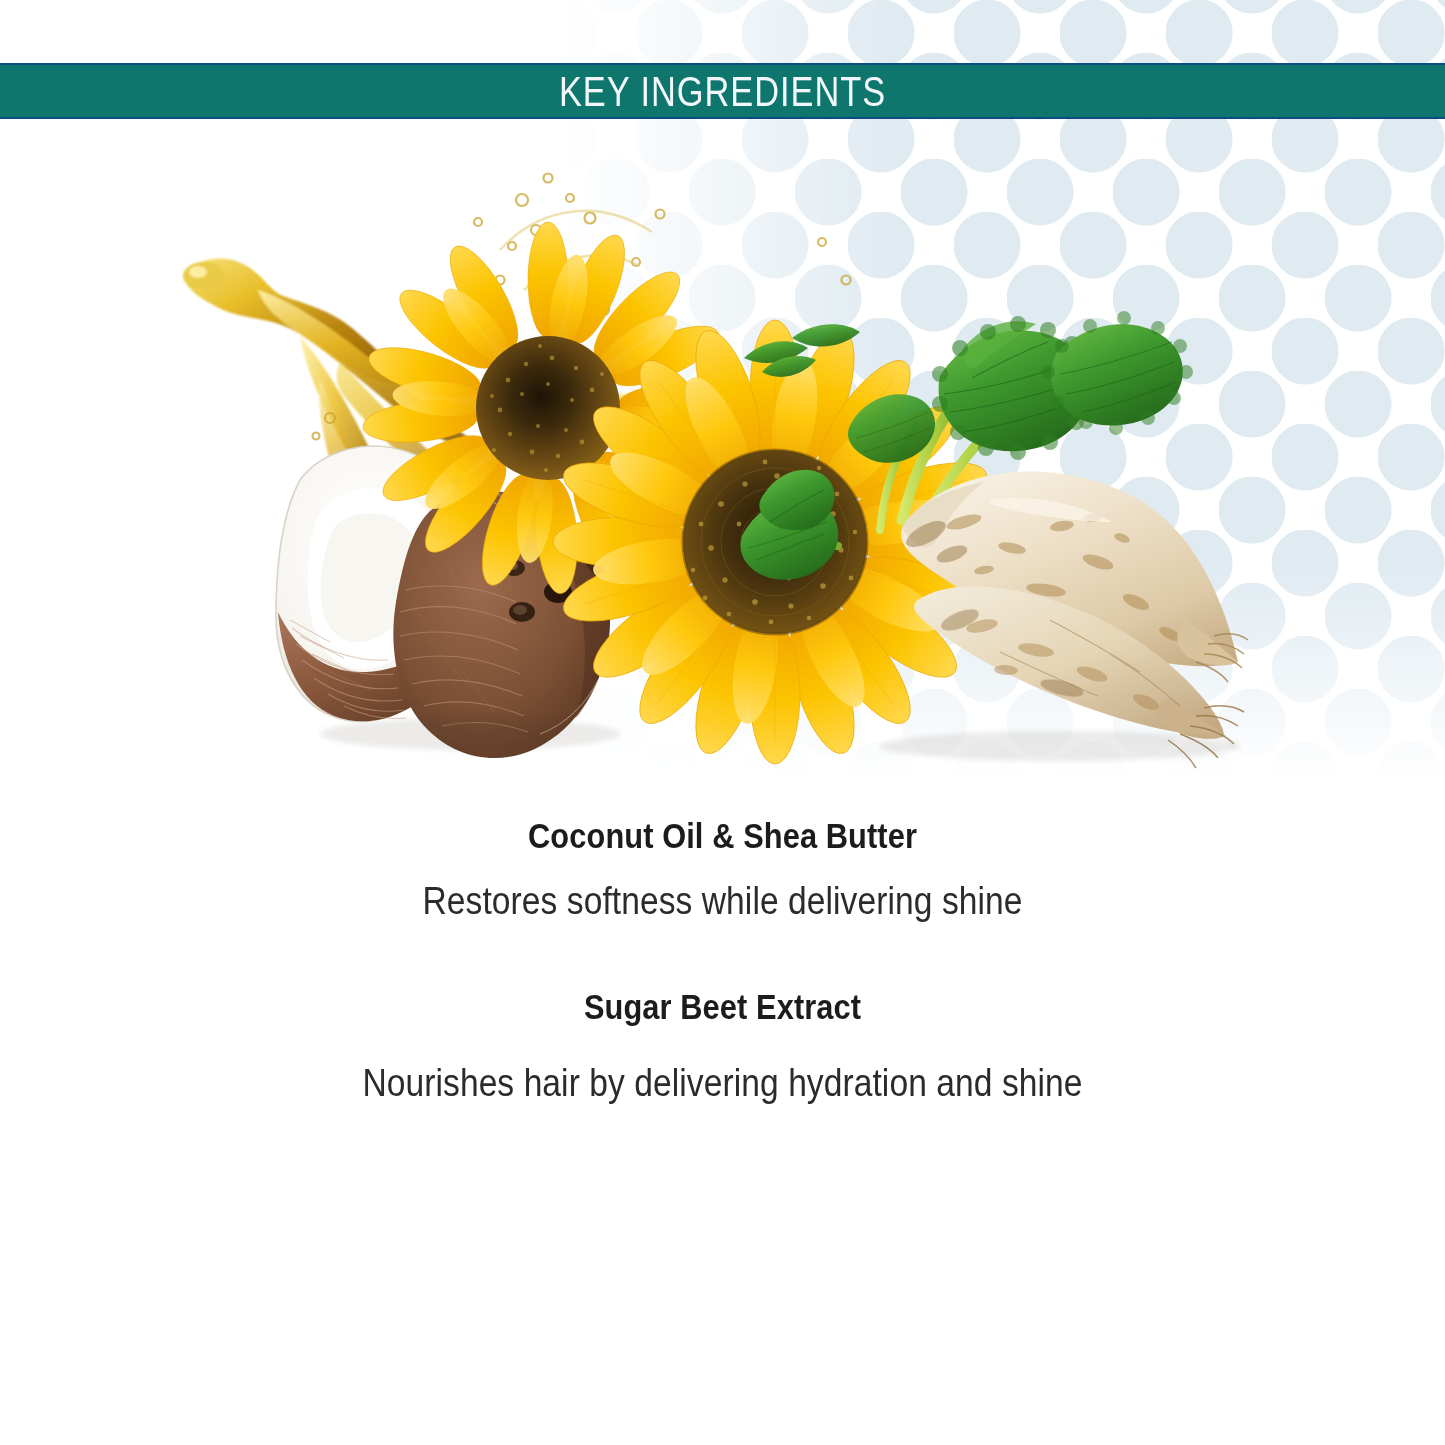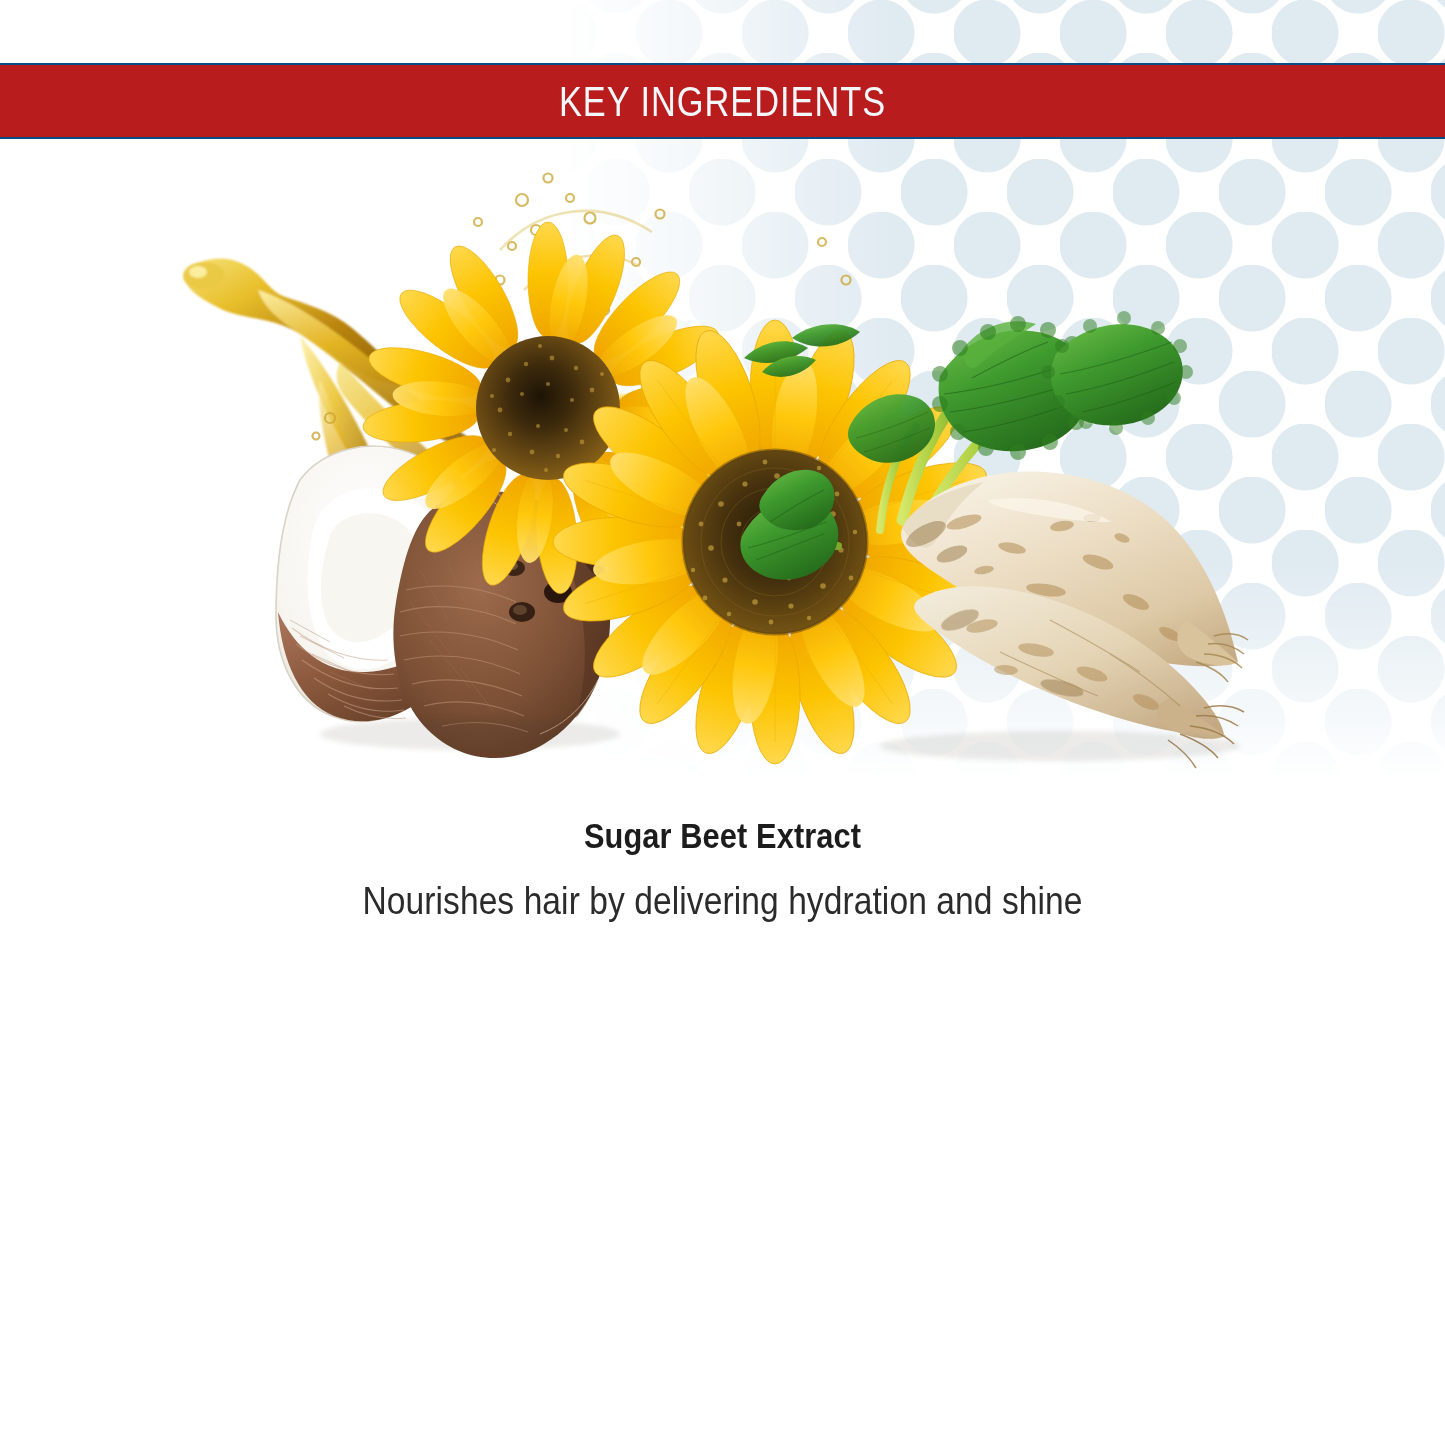--- a/index.html
+++ b/index.html
@@ -36,22 +36,22 @@
       linear-gradient(to right, rgba(0,0,0,0) 560px, rgba(0,0,0,0.35) 700px, rgba(0,0,0,1) 900px, rgba(0,0,0,1) 1445px),
       linear-gradient(to bottom, rgba(0,0,0,1) 0px, rgba(0,0,0,1) 560px, rgba(0,0,0,0.55) 660px, rgba(0,0,0,0) 780px);
     mask-composite:intersect;
     pointer-events:none;
   }
 
   
   .banner {
     position:absolute;
     left:0; top:63px;
-    width:1445px; height:76px;
-    background:#b91c1c;
+    width:1445px; height:56px;
+    background:#0f766e;
     border-top:2px solid #0b4c83;
     border-bottom:2px solid #0b4c83;
     display:flex; align-items:center; justify-content:center;
     z-index:30;
   }
   .banner-title {
     color:#f2f7fb;
     font-size:43px;
     letter-spacing:1.2px;
     font-weight:400;
@@ -653,20 +653,24 @@
 
       <g opacity="0.1" filter="url(#softer)">
         <ellipse cx="470" cy="584" rx="150" ry="16" fill="#4a4035"></ellipse>
         <ellipse cx="1060" cy="596" rx="180" ry="15" fill="#4a4035"></ellipse>
       </g>
     </svg>
   </div>
 
   <div class="ingredients">
 
+    <div class="ing-block">
+      <div class="ing-name">Coconut Oil &amp; Shea Butter</div>
+      <div class="ing-desc">Restores softness while delivering shine</div>
+    </div>
 
 
     <div class="ing-block">
       <div class="ing-name">Sugar Beet Extract</div>
       <div class="ing-desc">Nourishes hair by delivering hydration and shine</div>
     </div>
 
   </div>
 
 </div>

